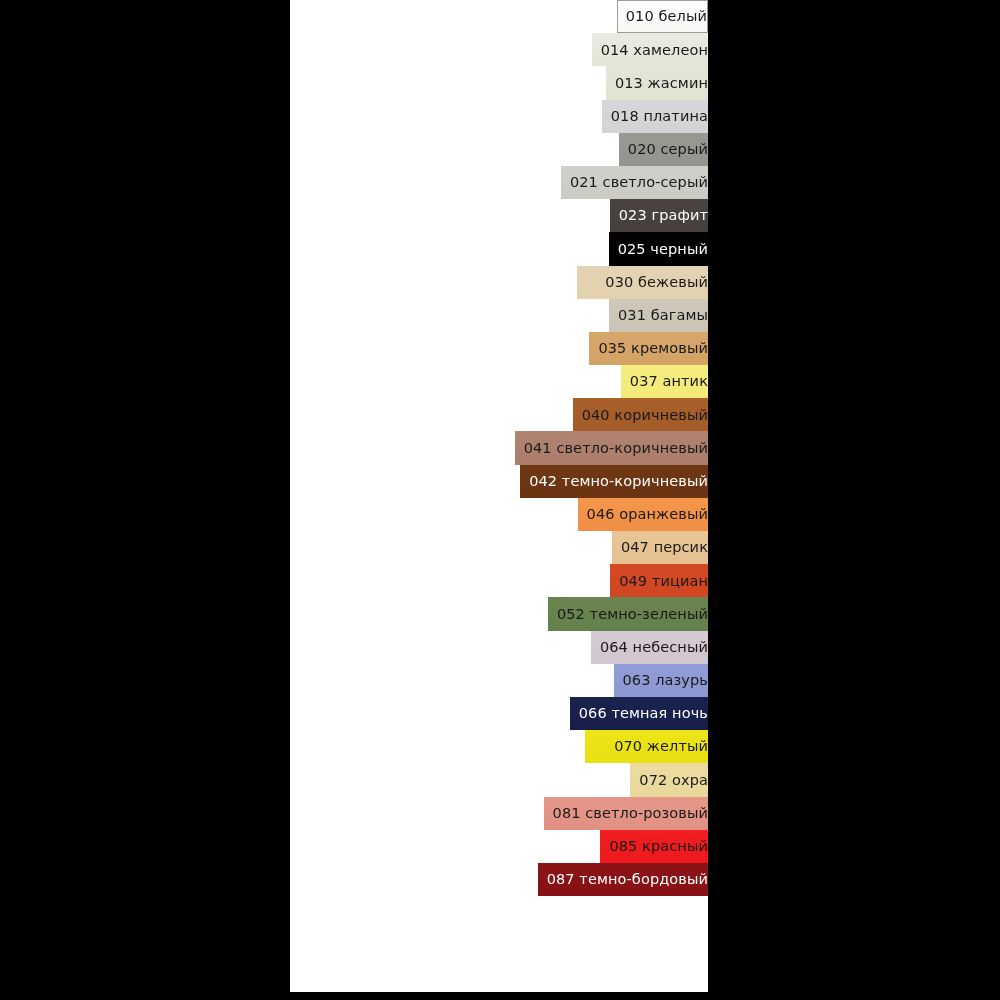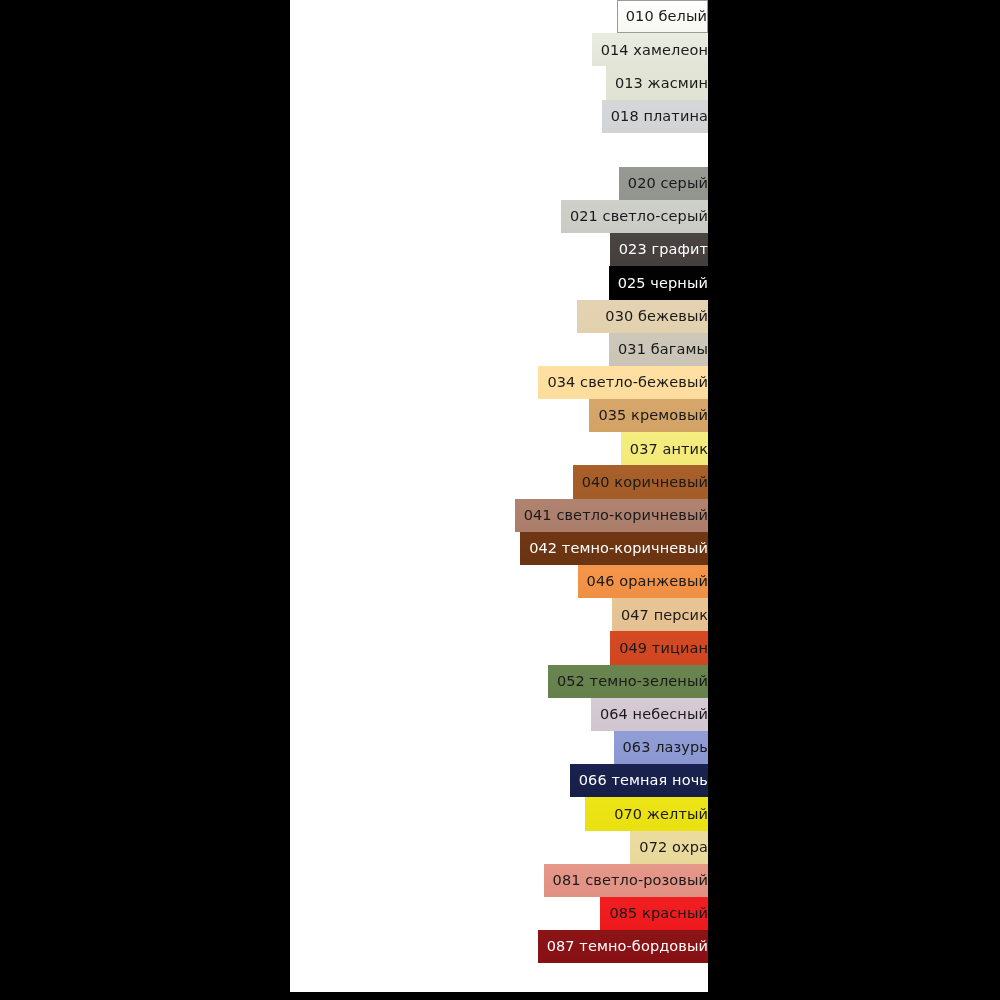--- a/index.html
+++ b/index.html
@@ -82,40 +82,37 @@
       </div>
       <div class="color-row dark-text" style="background: linear-gradient(rgb(233, 236, 225) 0%, rgb(226, 229, 214) 100%);">
         <span class="row-label">014 хамелеон</span>
       </div>
       <div class="color-row dark-text" style="background: linear-gradient(rgb(227, 229, 214) 0%, rgb(224, 226, 210) 100%);">
         <span class="row-label">013 жасмин</span>
       </div>
       <div class="color-row dark-text" style="background: linear-gradient(rgb(214, 215, 217) 0%, rgb(210, 211, 213) 100%);">
         <span class="row-label">018 платина</span>
       </div>
-      <div class="color-row dark-text" style="background: linear-gradient(rgb(151, 153, 147) 0%, rgb(146, 148, 142) 100%); margin-top: 34px;">
+      <div class="color-row dark-text" style="background: linear-gradient(rgb(151, 153, 147) 0%, rgb(146, 148, 142) 100%);">
         <span class="row-label">020 серый</span>
       </div>
       <div class="color-row dark-text" style="background: linear-gradient(rgb(208, 208, 203) 0%, rgb(203, 203, 198) 100%);">
         <span class="row-label">021 светло-серый</span>
       </div>
       <div class="color-row light-text" style="background: linear-gradient(rgb(74, 68, 67) 0%, rgb(68, 62, 61) 100%);">
         <span class="row-label">023 графит</span>
       </div>
       <div class="color-row light-text" style="background: linear-gradient(rgb(3, 3, 3) 0%, rgb(0, 0, 0) 100%);">
         <span class="row-label">025 черный</span>
       </div>
       <div class="color-row dark-text" style="background: linear-gradient(rgb(228, 210, 179) 0%, rgb(226, 209, 173) 100%); padding-left: 28px;">
         <span class="row-label">030 бежевый</span>
       </div>
       <div class="color-row dark-text" style="background: linear-gradient(rgb(205, 200, 186) 0%, rgb(201, 196, 181) 100%);">
         <span class="row-label">031 багамы</span>
-      </div>
-      <div class="color-row dark-text" style="background: linear-gradient(rgb(255, 224, 162) 0%, rgb(252, 221, 157) 100%);">
-        <span class="row-label">034 светло-бежевый</span>
       </div>
       <div class="color-row dark-text" style="background: linear-gradient(rgb(215, 166, 107) 0%, rgb(211, 162, 101) 100%);">
         <span class="row-label">035 кремовый</span>
       </div>
       <div class="color-row dark-text" style="background: linear-gradient(rgb(245, 237, 127) 0%, rgb(242, 233, 120) 100%);">
         <span class="row-label">037 антик</span>
       </div>
       <div class="color-row dark-text" style="background: linear-gradient(rgb(169, 96, 42) 0%, rgb(163, 92, 40) 100%);">
         <span class="row-label">040 коричневый</span>
       </div>

